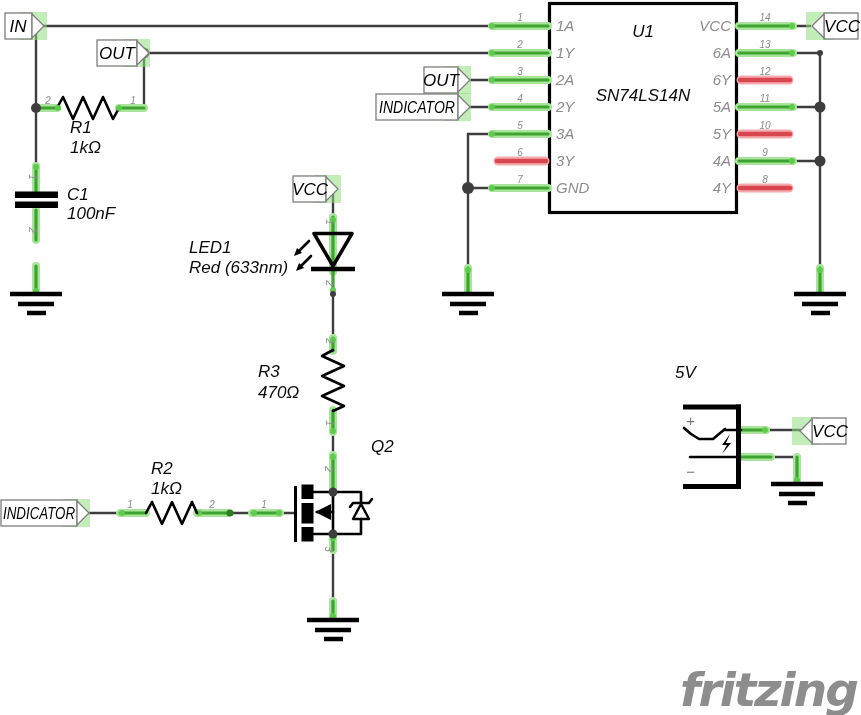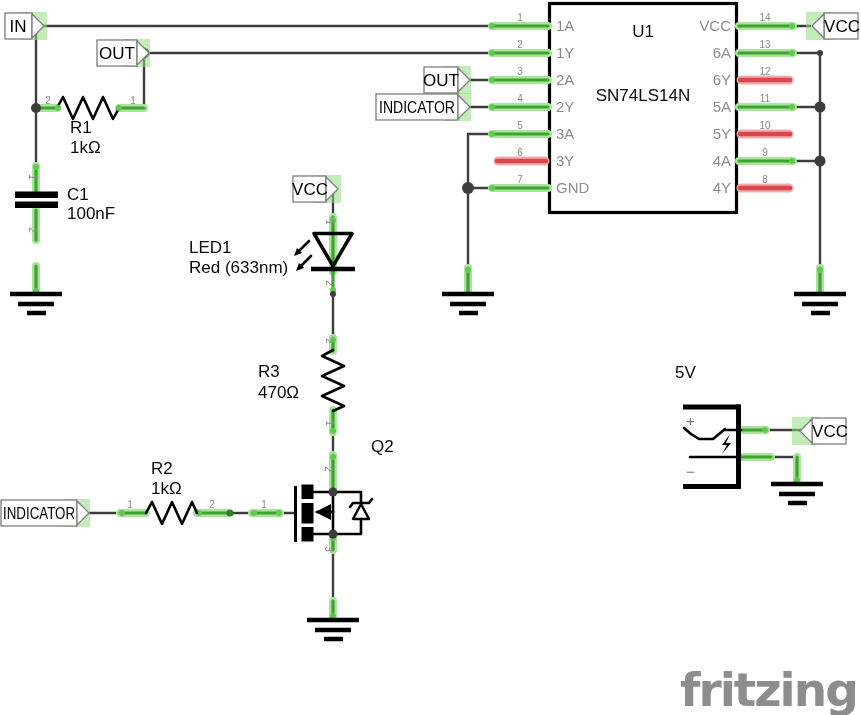--- a/index.html
+++ b/index.html
@@ -1,16 +1,16 @@
 <!DOCTYPE html>
 <html><head>
 <meta charset="utf-8">
 <style>
   html,body{margin:0;padding:0;background:#fff;}
-  .canvas{width:861px;height:715px;position:relative;background:#fff;overflow:hidden;}
+  .canvas{width:861px;height:715px;position:relative;background:#fff;overflow:hidden;font-style:italic;}
   svg text{font-family:"Liberation Sans",sans-serif;}
   .w{stroke:#3d3d3d;stroke-width:2.4;fill:none;stroke-linecap:round;}
   .ph{stroke:#a8e49b;stroke-width:8;stroke-linecap:round;fill:none;}
   .pc{stroke:#3fa42f;stroke-width:3.2;stroke-linecap:round;fill:none;}
   .rh{stroke:#f4abae;stroke-width:9;stroke-linecap:round;fill:none;}
   .rc{stroke:#d8474e;stroke-width:4.5;stroke-linecap:round;fill:none;}
   .nub{fill:#5fca4d;}
   .dot{fill:#3d3d3d;}
   .blk{stroke:#000;stroke-width:2.6;fill:none;stroke-linecap:round;stroke-linejoin:round;}
   .bar{stroke:#000;stroke-width:4.5;stroke-linecap:butt;}

